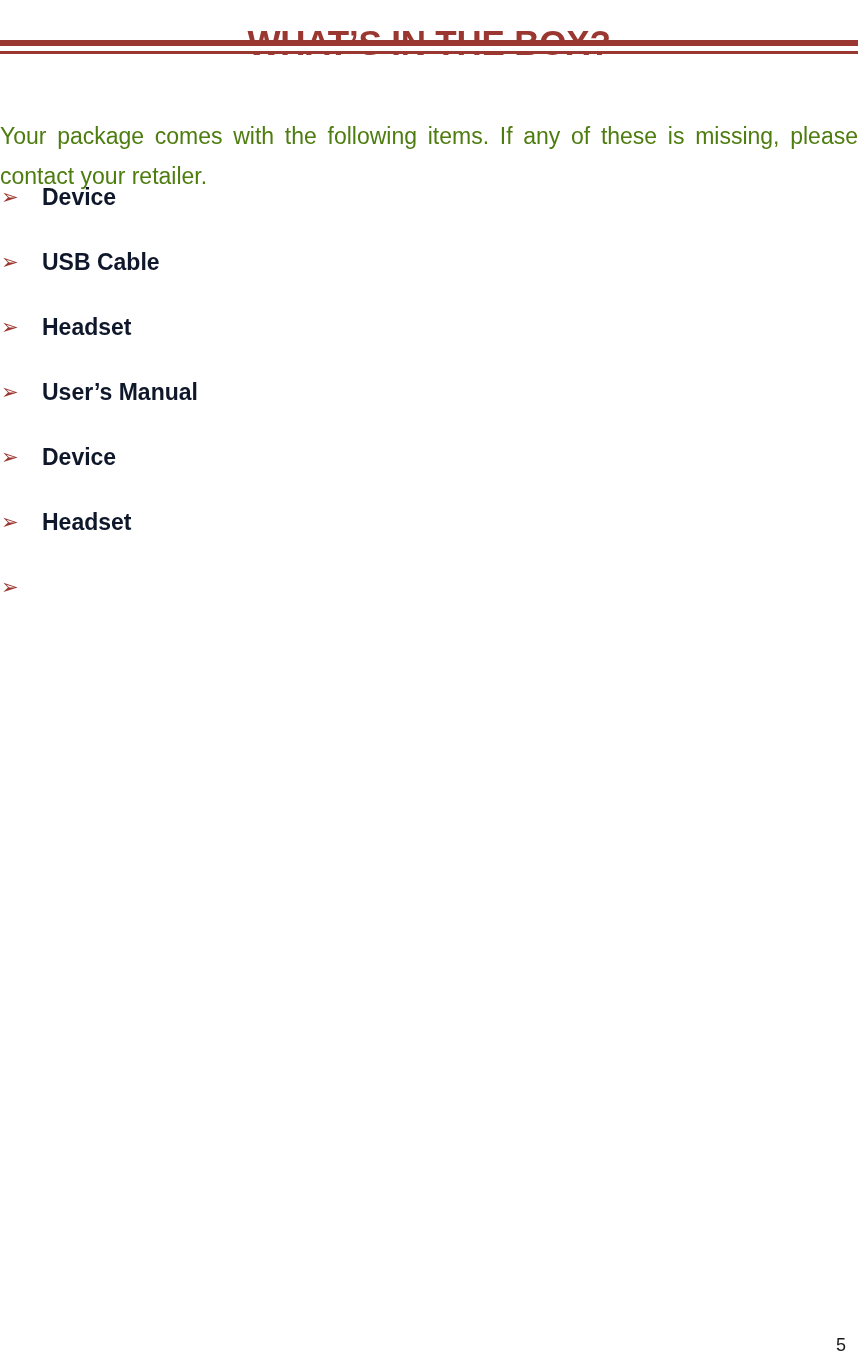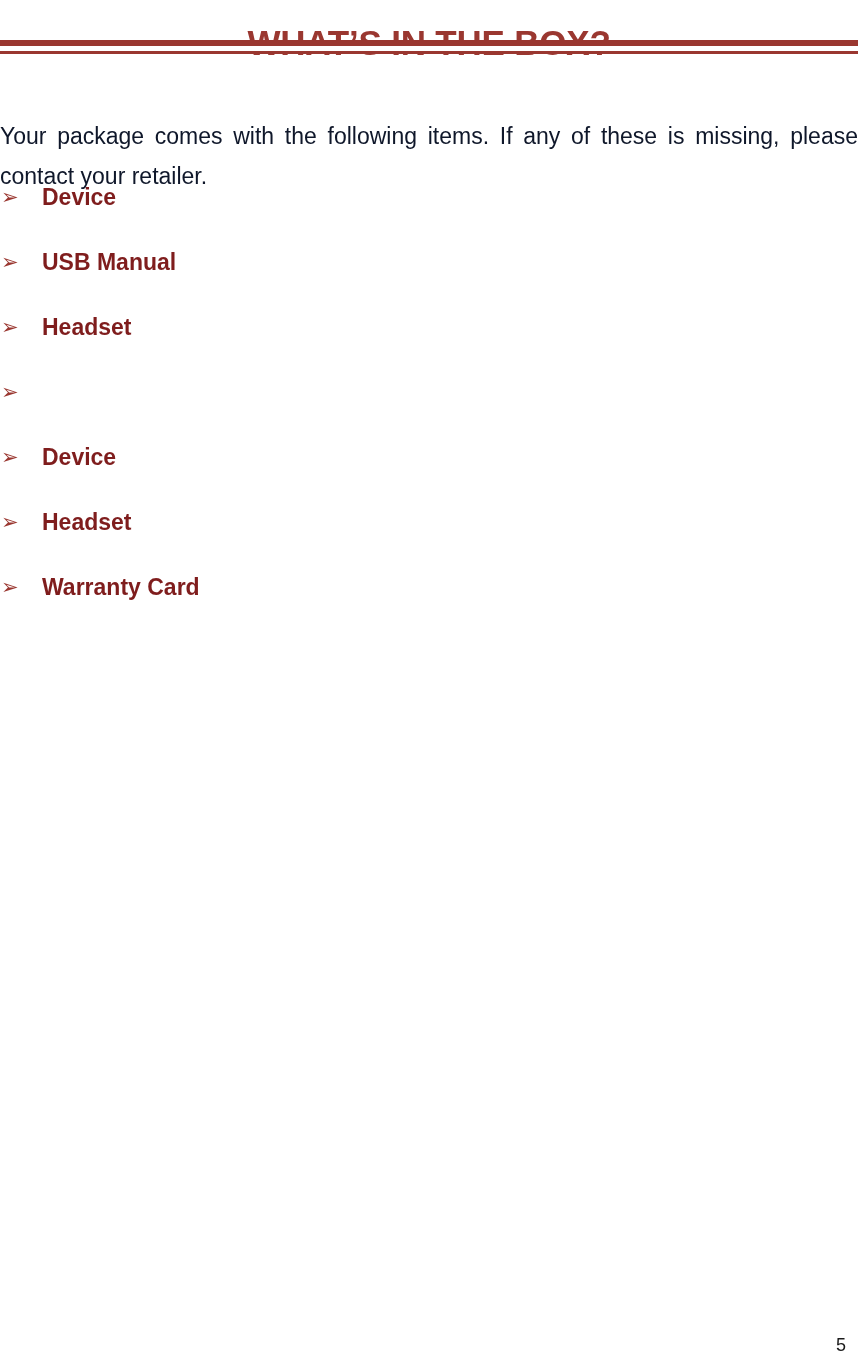--- a/index.html
+++ b/index.html
@@ -59,21 +59,21 @@
   .intro {
     position: absolute;
     left: 0;
     top: 93px;
     width: 858px;
     text-align: justify;
     text-align-last: left;
     font-family: "Liberation Sans", sans-serif;
     font-size: 23px;
     line-height: 40px;
-    color: #0f172a;
+    color: #4d7c0f;
   }
 
   
   .item-list {
     position: absolute;
     left: 0;
     top: 182px;
     width: 858px;
   }
   .list-item {
@@ -92,21 +92,21 @@
     text-align: left;
     padding-left: 1px;
     box-sizing: border-box;
   }
   .item-label {
     flex: 0 0 auto;
     font-family: "Liberation Sans", sans-serif;
     font-weight: bold;
     font-size: 23px;
     line-height: 30px;
-    color: #7f1d1d;
+    color: #0f172a;
     white-space: nowrap;
   }
 
   
   .page-number {
     position: absolute;
     right: 12px;
     bottom: 4px;
     font-family: "Liberation Sans", sans-serif;
     font-size: 18px;
@@ -131,44 +131,44 @@
 
   <div class="item-list">
 
     <div class="list-item">
       <span class="bullet-icon">➢</span>
       <span class="item-label">Device</span>
     </div>
 
     <div class="list-item">
       <span class="bullet-icon">➢</span>
-      <span class="item-label">USB Manual</span>
+      <span class="item-label">USB Cable</span>
     </div>
 
     <div class="list-item">
       <span class="bullet-icon">➢</span>
       <span class="item-label">Headset</span>
     </div>
 
     <div class="list-item">
       <span class="bullet-icon">➢</span>
+      <span class="item-label">User’s Manual</span>
     </div>
 
     <div class="list-item">
       <span class="bullet-icon">➢</span>
       <span class="item-label">Device</span>
     </div>
 
     <div class="list-item">
       <span class="bullet-icon">➢</span>
       <span class="item-label">Headset</span>
     </div>
 
     <div class="list-item">
       <span class="bullet-icon">➢</span>
-      <span class="item-label">Warranty Card</span>
     </div>
 
   </div>
 
   <div class="page-number">5</div>
 
 </div>
 
 </body></html>

